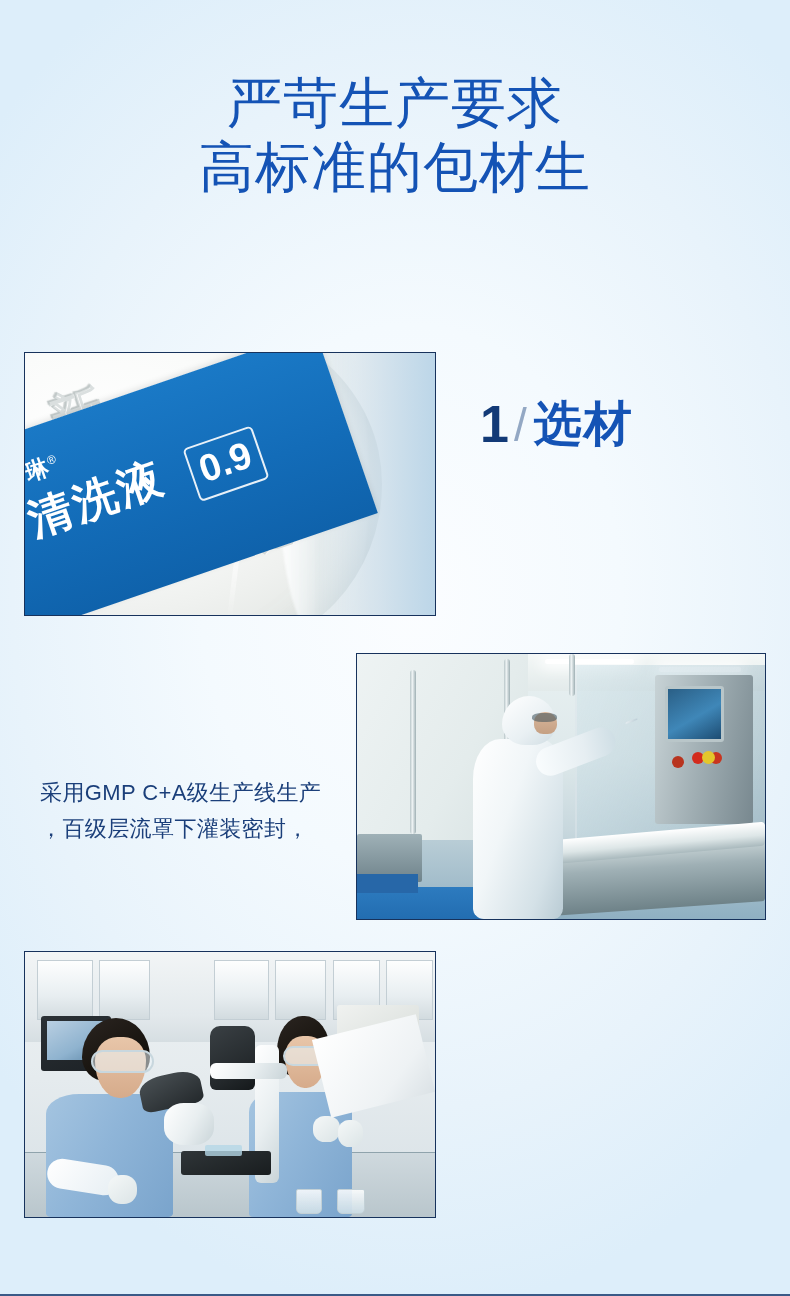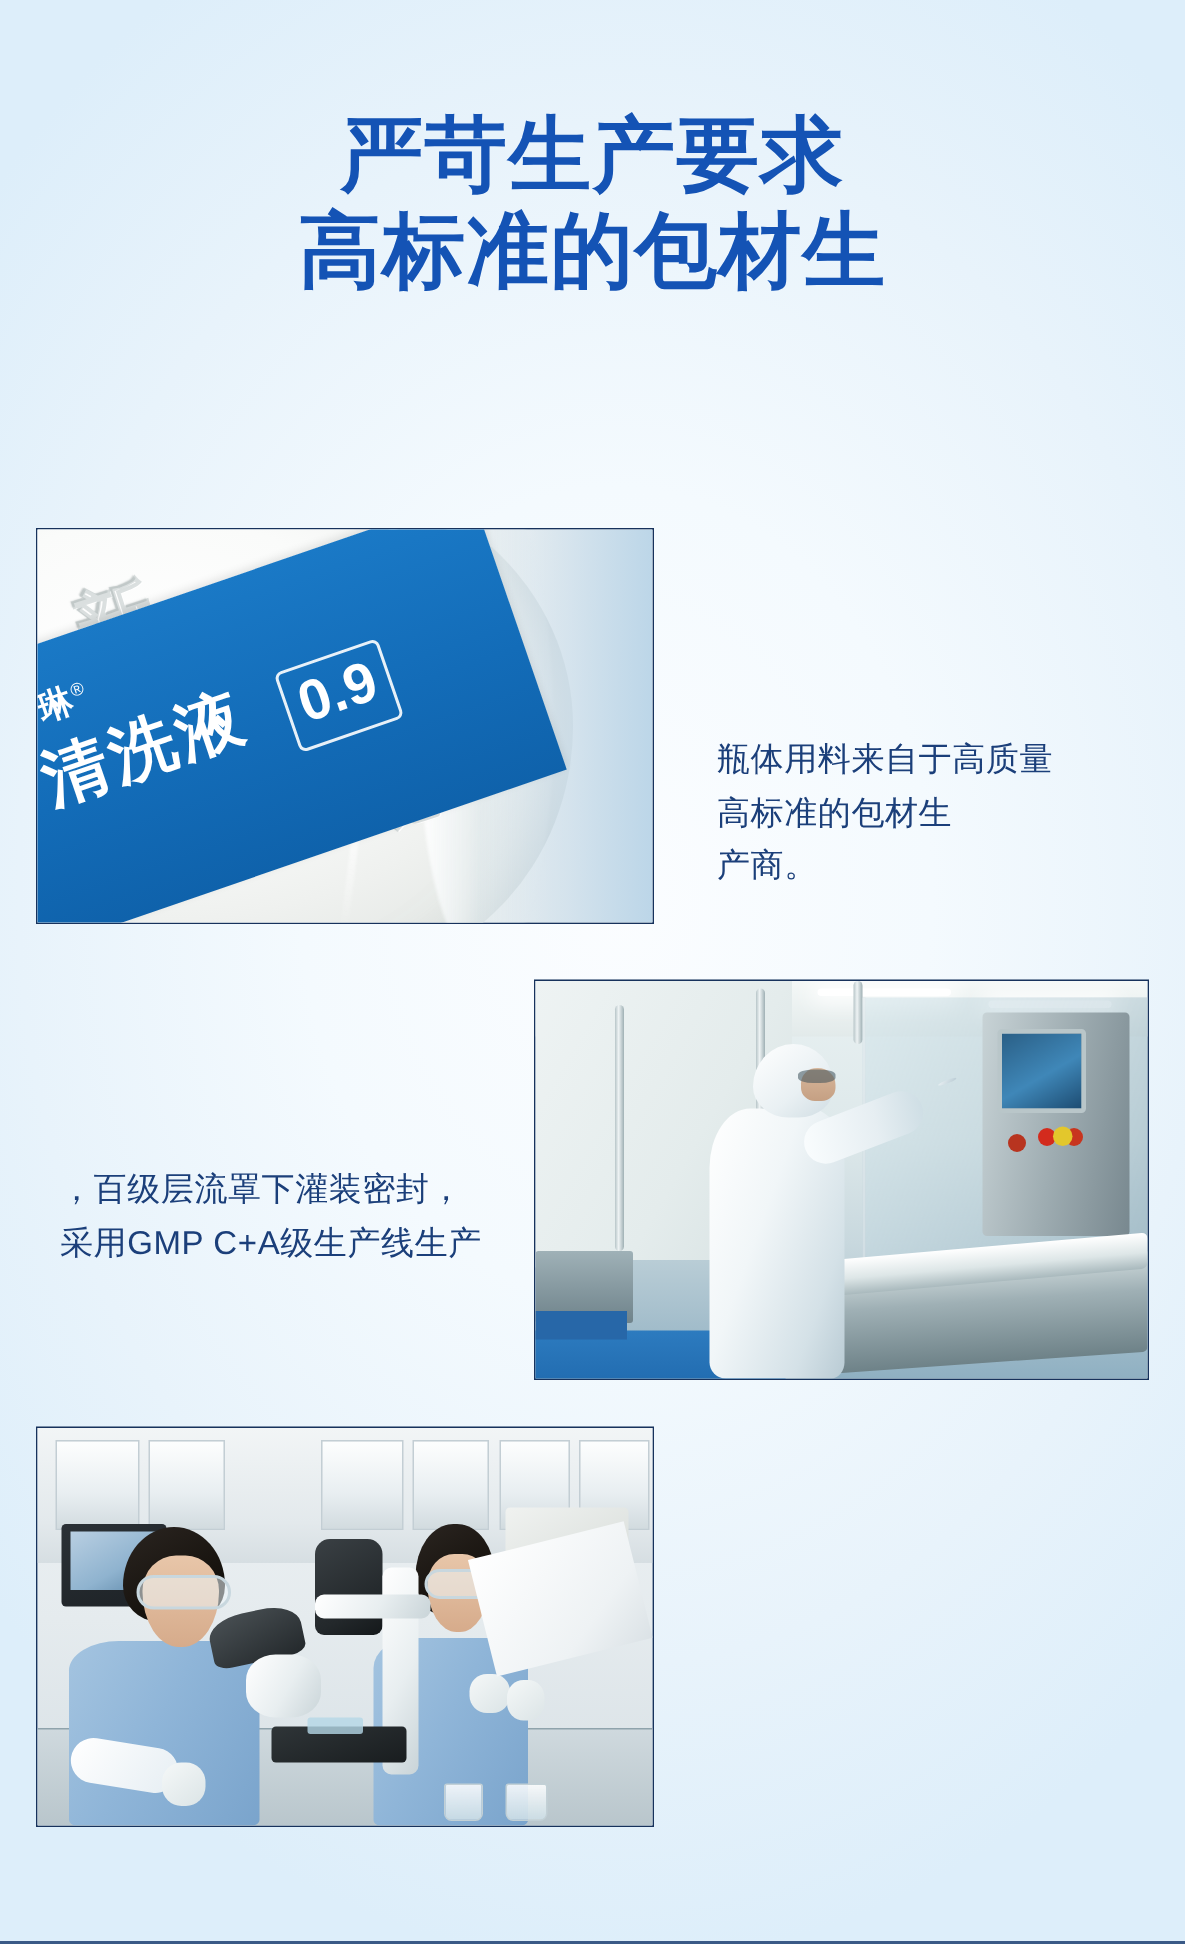--- a/index.html
+++ b/index.html
@@ -36,21 +36,21 @@
   
   .header {
     position: absolute;
     left: 0;
     right: 0;
     top: 74px;
     text-align: center;
   }
   .title-line {
     color: #1453b5;
-    font-weight: 700;
+    font-weight: 400;
     letter-spacing: 1px;
     line-height: 1.06;
     white-space: nowrap;
   }
   .title-line-1 { font-size: 55px; }
   .title-line-2 { font-size: 55px; margin-top: 6px; }
   .subtitle {
     margin-top: 25px;
     color: #1d3a6b;
     font-size: 27px;
@@ -571,29 +571,27 @@
           <div class="lbl-brand">
             <span>琳</span><sup>®</sup>
           </div>
           <div class="lbl-main">清洗液</div>
           <div class="lbl-conc">0.9</div>
         </div>
       </div>
     </div>
   </div>
 
-  <div class="block-body" id="body-1">
-    <div>瓶体用料来自于高质量</div>
-    <div>高标准的包材生</div>
-    <div>产商。</div>
+  <div class="block-head" id="head-1">
+    <span class="block-num">1</span><span class="block-slash">/</span><span class="block-word">选材</span>
   </div>
 
   <div class="block-body" id="body-2">
+    <div>采用GMP C+A级生产线生产</div>
     <div>，百级层流罩下灌装密封，</div>
-    <div>采用GMP C+A级生产线生产</div>
   </div>
 
   <div class="photo" id="photo-2">
     <div class="cleanroom">
       <div class="cr-ceiling"></div>
       <div class="cr-ceil-light" style="left:46%;width:22%;"></div>
       <div class="cr-ceil-light" style="left:74%;width:20%;top:5%;"></div>
       <div class="cr-wall"></div>
       <div class="cr-pipe" style="left:13%;top:6%;height:62%;"></div>
       <div class="cr-pipe" style="left:36%;top:2%;height:40%;"></div>

